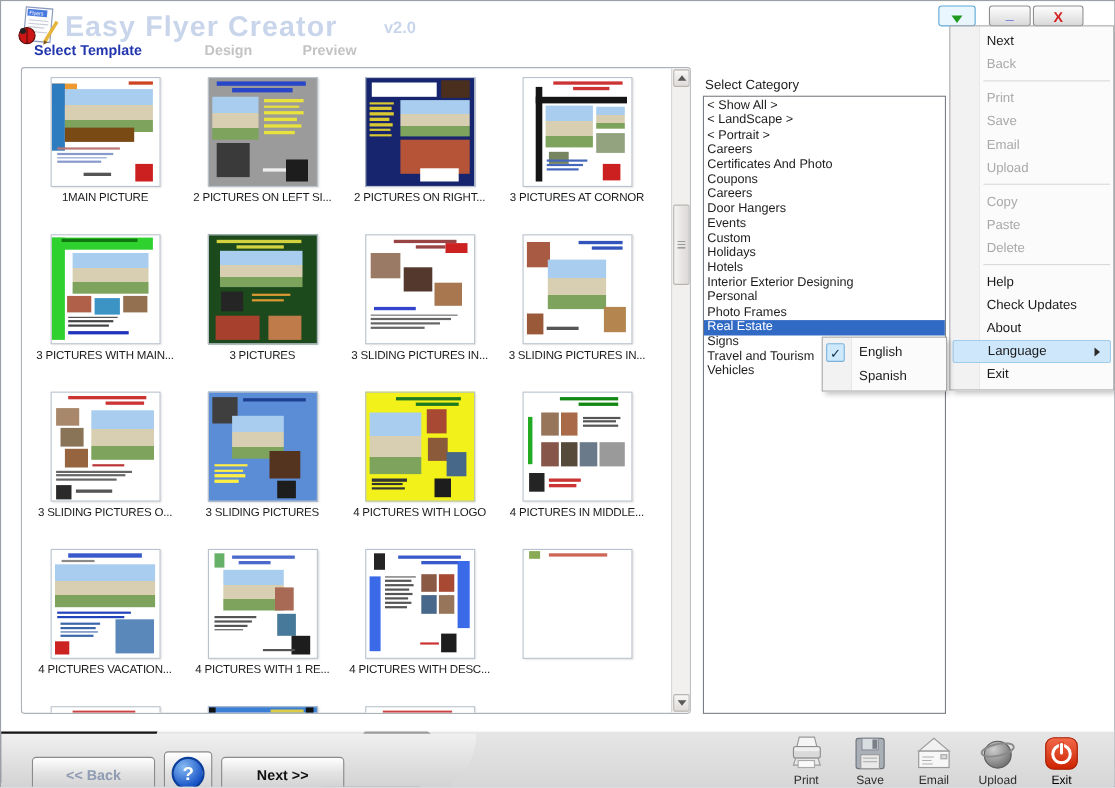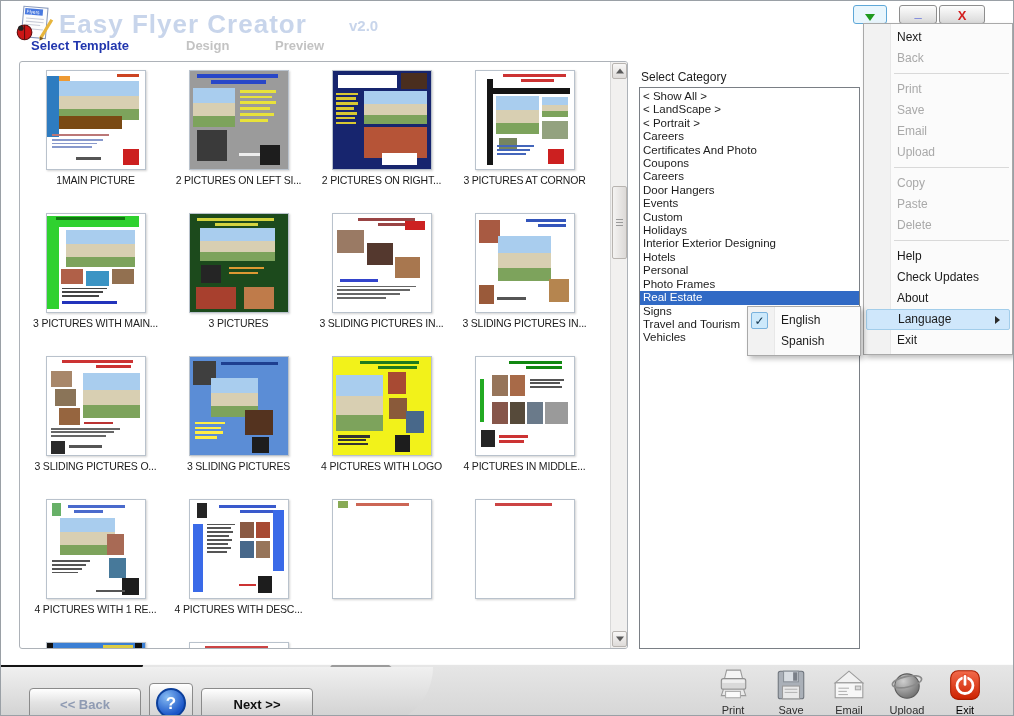--- a/index.html
+++ b/index.html
@@ -341,20 +341,36 @@
             <div class="blk" style="left: 53%; top: 46%; width: 16%; height: 22%; background: rgb(106, 122, 138);"></div>
             <div class="blk" style="left: 71%; top: 46%; width: 23%; height: 22%; background: rgb(154, 154, 154);"></div>
             <div class="blk" style="left: 6%; top: 74%; width: 14%; height: 18%; background: rgb(36, 36, 36);"></div>
             <div class="blk" style="left: 24%; top: 80%; width: 30%; height: 2.5%; background: rgb(204, 51, 51);"></div>
             <div class="blk" style="left: 24%; top: 85%; width: 26%; height: 2.5%; background: rgb(204, 51, 51);"></div>
           </div>
           <div class="tlabel">4 PICTURES IN MIDDLE...</div>
         </div>
         <div class="cell">
           <div class="thumb" style="background: rgb(255, 255, 255);">
+            <div class="blk" style="left: 16%; top: 3%; width: 68%; height: 4%; background: rgb(58, 90, 204);"></div>
+            <div class="blk" style="left: 10%; top: 9%; width: 30%; height: 2%; background: rgb(138, 138, 138);"></div>
+            <div class="blk" style="left: 4%; top: 13%; width: 92%; height: 40%; background: linear-gradient(rgb(169, 205, 238) 0px, rgb(169, 205, 238) 38%, rgb(216, 207, 178) 38%, rgb(216, 207, 178) 72%, rgb(125, 163, 92) 72%, rgb(125, 163, 92) 100%);"></div>
+            <div class="blk" style="left: 6%; top: 57%; width: 68%; height: 2.5%; background: rgb(34, 68, 187);"></div>
+            <div class="blk" style="left: 6%; top: 61%; width: 62%; height: 2.5%; background: rgb(34, 68, 187);"></div>
+            <div class="blk" style="left: 9%; top: 67%; width: 36%; height: 2%; background: rgb(58, 102, 170);"></div>
+            <div class="blk" style="left: 9%; top: 71%; width: 32%; height: 2%; background: rgb(58, 102, 170);"></div>
+            <div class="blk" style="left: 9%; top: 75%; width: 34%; height: 2%; background: rgb(58, 102, 170);"></div>
+            <div class="blk" style="left: 9%; top: 79%; width: 30%; height: 2%; background: rgb(58, 102, 170);"></div>
+            <div class="blk" style="left: 60%; top: 64%; width: 35%; height: 32%; background: rgb(90, 136, 187);"></div>
+            <div class="blk" style="left: 4%; top: 85%; width: 13%; height: 12%; background: rgb(204, 34, 34);"></div>
+          </div>
+          <div class="tlabel">4 PICTURES VACATION...</div>
+        </div>
+        <div class="cell">
+          <div class="thumb" style="background: rgb(255, 255, 255);">
             <div class="blk" style="left: 6%; top: 3%; width: 9%; height: 13%; background: rgb(103, 176, 103);"></div>
             <div class="blk" style="left: 22%; top: 5%; width: 58%; height: 3%; background: rgb(74, 106, 204);"></div>
             <div class="blk" style="left: 28%; top: 10%; width: 30%; height: 3%; background: rgb(74, 106, 204);"></div>
             <div class="blk" style="left: 14%; top: 18%; width: 56%; height: 38%; background: linear-gradient(rgb(169, 205, 238) 0px, rgb(169, 205, 238) 38%, rgb(216, 207, 178) 38%, rgb(216, 207, 178) 72%, rgb(125, 163, 92) 72%, rgb(125, 163, 92) 100%);"></div>
             <div class="blk" style="left: 62%; top: 35%; width: 17%; height: 21%; background: rgb(168, 106, 85);"></div>
             <div class="blk" style="left: 64%; top: 59%; width: 17%; height: 21%; background: rgb(71, 121, 154);"></div>
             <div class="blk" style="left: 6%; top: 61%; width: 38%; height: 2%; background: rgb(85, 85, 85);"></div>
             <div class="blk" style="left: 6%; top: 65%; width: 34%; height: 2%; background: rgb(85, 85, 85);"></div>
             <div class="blk" style="left: 6%; top: 69%; width: 30%; height: 2%; background: rgb(85, 85, 85);"></div>
             <div class="blk" style="left: 6%; top: 73%; width: 26%; height: 2%; background: rgb(85, 85, 85);"></div>
@@ -430,22 +446,22 @@
       <div class="cat-item">&lt; LandScape &gt;</div>
       <div class="cat-item">&lt; Portrait &gt;</div>
       <div class="cat-item">Careers</div>
       <div class="cat-item">Certificates And Photo</div>
       <div class="cat-item">Coupons</div>
       <div class="cat-item">Careers</div>
       <div class="cat-item">Door Hangers</div>
       <div class="cat-item">Events</div>
       <div class="cat-item">Custom</div>
       <div class="cat-item">Holidays</div>
+      <div class="cat-item">Hotels</div>
       <div class="cat-item">Interior Exterior Designing</div>
-      <div class="cat-item">Hotels</div>
       <div class="cat-item">Personal</div>
       <div class="cat-item">Photo Frames</div>
       <div class="cat-item sel" style="background: rgb(49, 106, 197);">Real Estate</div>
       <div class="cat-item">Signs</div>
       <div class="cat-item">Travel and Tourism</div>
       <div class="cat-item">Vehicles</div>
     </div>
 
   <div id="main-menu" class="menu">
       <div class="menu-item">Next</div>

